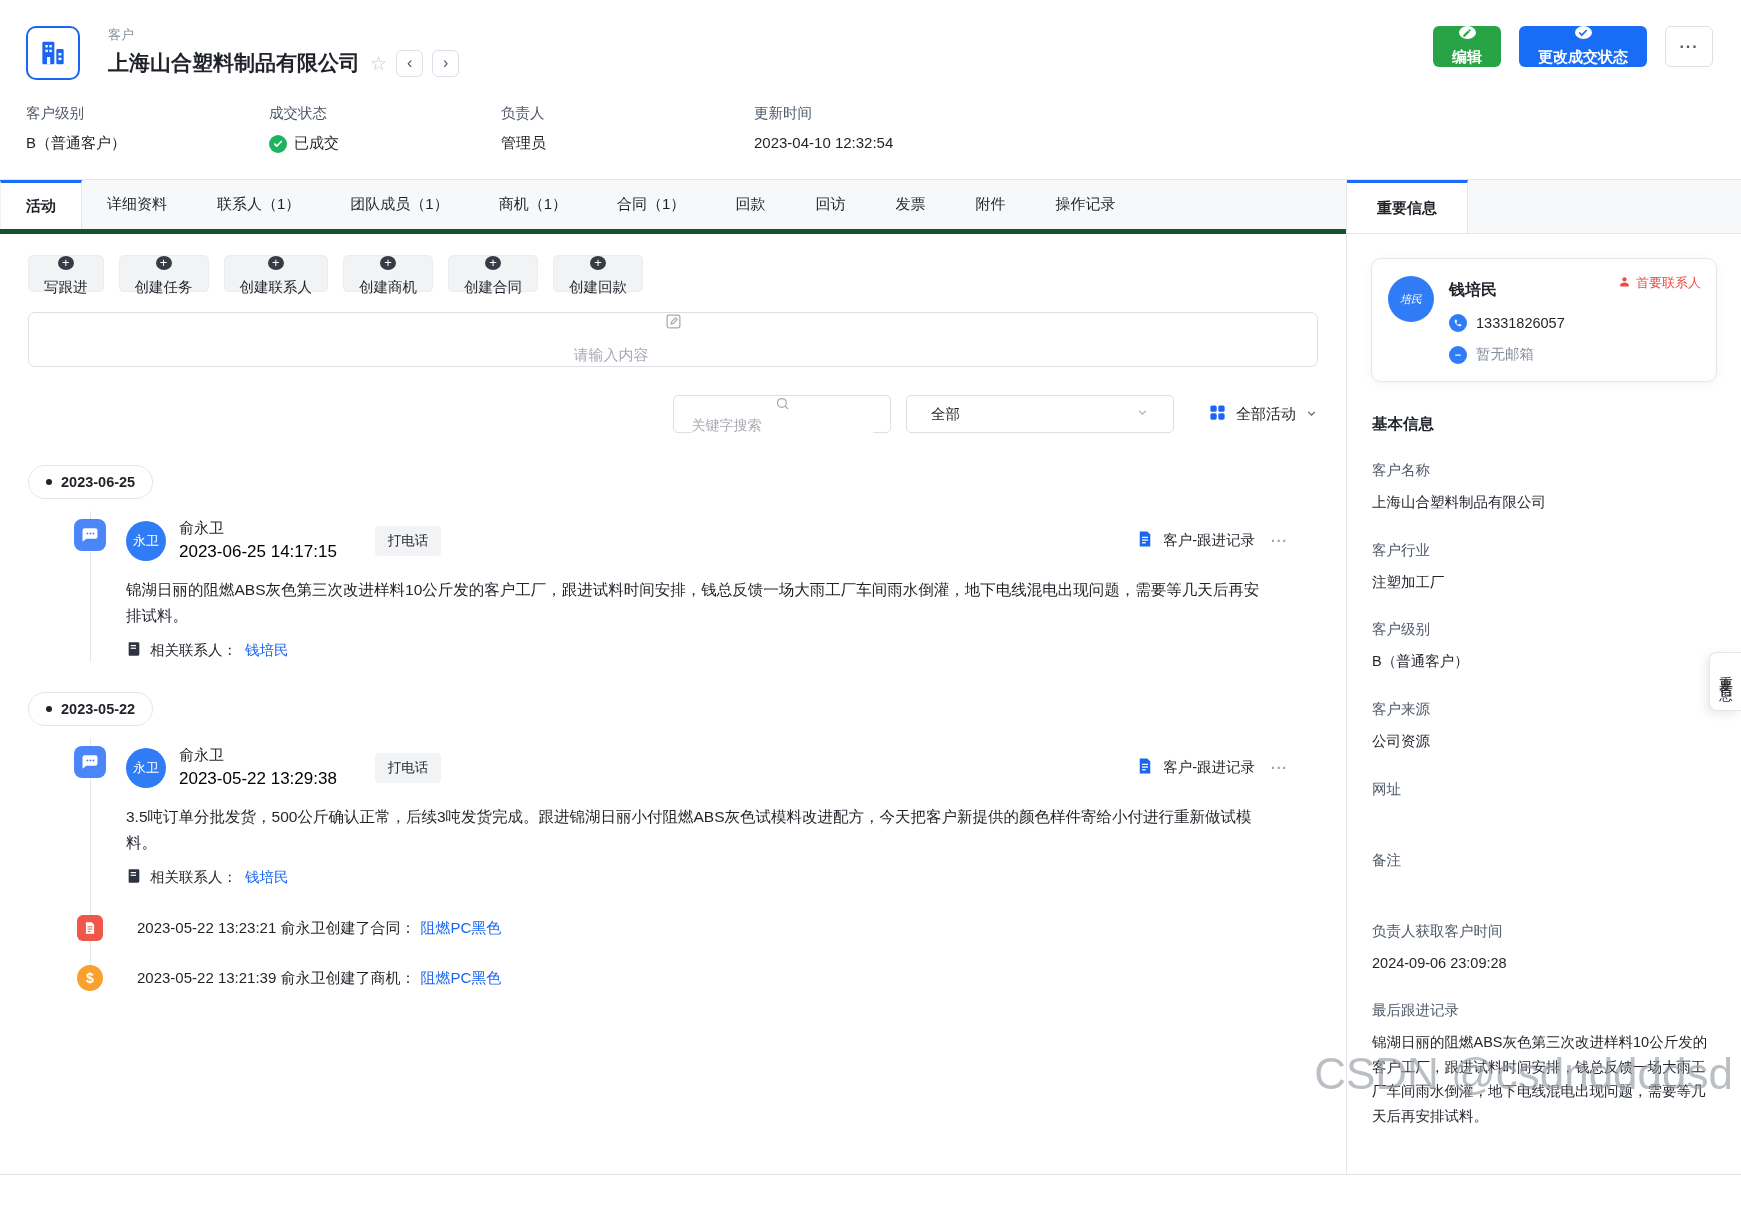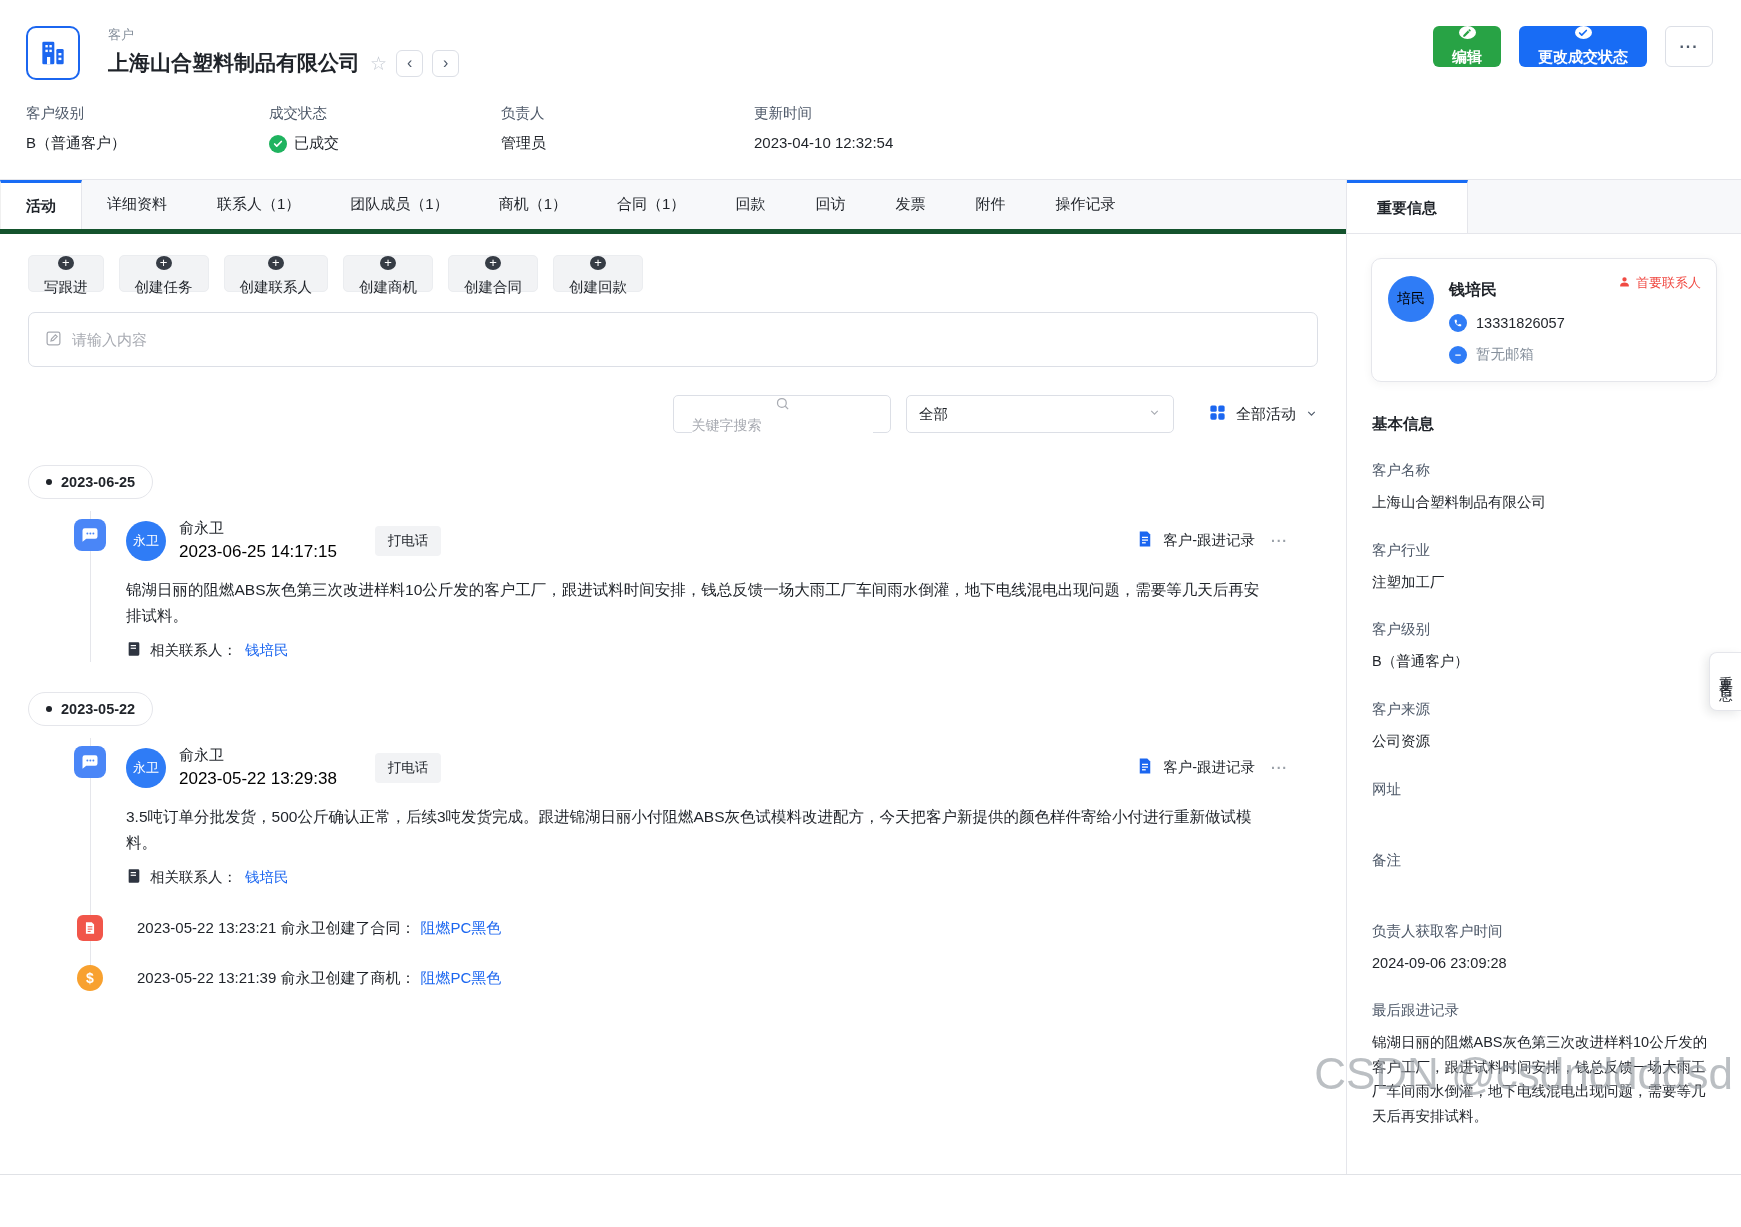--- a/index.html
+++ b/index.html
@@ -68,32 +68,32 @@
 
   
   .quick-actions { display: flex; gap: 15px; margin-top: 21px; }
   .action-btn { height: 37px; background: #f2f3f5; border: 1px solid #ebedf0; border-radius: 5px;
                 padding: 0 15px; display: flex; align-items: center; gap: 8px; font-size: 14.5px; color: #1f2329; }
   .plus-icon { width: 16px; height: 16px; border-radius: 50%; background: #363c45; color: #fff;
                display: flex; align-items: center; justify-content: center; font-size: 13px; line-height: 1; padding-bottom: 1px; }
 
   
   .composer { margin-top: 20px; height: 55px; border: 1px solid #dcdfe6; border-radius: 7px;
-              display: flex; align-items: center; padding: 0 16px; gap: 10px; }
+              display: flex; align-items: center; padding: 0 16px; gap: 10px; flex-direction: column; }
   .composer input { border: none; outline: none; flex: 1; font-size: 15px; color: #1f2329; }
   .composer input::placeholder { color: #a8abb2; }
 
   
   .filter-row { margin-top: 28px; display: flex; justify-content: flex-end; align-items: center; }
   .search-box { width: 218px; height: 38px; border: 1px solid #dcdfe6; border-radius: 5px;
                 display: flex; align-items: center; padding: 0 12px; gap: 3px; flex-direction: column; }
   .search-box input { border: none; outline: none; flex: 1; font-size: 14px; min-width: 0; }
   .search-box input::placeholder { color: #a8abb2; }
   .select-box { width: 268px; height: 38px; border: 1px solid #dcdfe6; border-radius: 5px; margin-left: 15px;
-                display: flex; align-items: center; justify-content: space-between; padding: 0 12px;
+                display: flex; align-items: center; justify-content: space-between; padding: 0 24px;
                 font-size: 14.5px; color: #1f2329; cursor: pointer; }
   .activity-filter { display: flex; align-items: center; gap: 9px; margin-left: 34px; font-size: 15px; cursor: pointer; }
 
   
   .timeline { margin-top: 32px; }
   .date-pill { display: inline-flex; align-items: center; gap: 9px; border: 1px solid #e5e6eb;
                border-radius: 18px; padding: 8px 17px; font-weight: bold; font-size: 14.5px; background: #fff; }
   .date-dot { width: 6px; height: 6px; border-radius: 50%; background: #1f2329; }
   .group-body { position: relative; padding: 20px 0 4px 0; }
   .group-body::before { content: ""; position: absolute; left: 62px; top: 12px; bottom: 30px;
@@ -125,22 +125,22 @@
   
   .rp-tabs { height: 54px; background: #f7f8fa; border-bottom: 1px solid #e5e6eb; display: flex; }
   .rp-tab { padding: 0 30px; display: flex; align-items: center; justify-content: center;
             font-weight: bold; font-size: 15px; background: #fff; border-top: 3px solid #186cf5;
             border-right: 1px solid #e5e6eb; cursor: pointer; }
   .contact-card { margin: 24px 24px 0 24px; border: 1px solid #e5e6eb; border-radius: 10px;
                   padding: 17px 16px; position: relative; box-shadow: 0 2px 10px rgba(31,35,41,0.05); }
   .cc-badge { position: absolute; top: 15px; right: 15px; color: #f04a43; font-size: 13px;
               display: flex; align-items: center; gap: 5px; }
   .cc-main { display: flex; }
-  .cc-avatar { width: 46px; height: 46px; border-radius: 50%; background: #2f7cf6; color: #000000;
-               font-size: 14px; display: flex; align-items: center; justify-content: center; flex-shrink: 0; }
+  .cc-avatar { width: 46px; height: 46px; border-radius: 50%; background: #2f7cf6; color: #ffffff;
+               font-size: 11px; display: flex; align-items: center; justify-content: center; flex-shrink: 0; font-style: italic; }
   .cc-info { margin-left: 15px; padding-top: 4px; }
   .cc-name { font-weight: bold; font-size: 16px; }
   .cc-row { display: flex; align-items: center; gap: 9px; margin-top: 13px; font-size: 14.5px; }
   .cc-row.muted span:last-child { color: #86909c; }
   .circle-sm { width: 18px; height: 18px; border-radius: 50%; background: #2f7cf6; flex-shrink: 0;
                display: flex; align-items: center; justify-content: center; }
   .basic-title { font-weight: bold; font-size: 15.5px; margin: 32px 25px 0; }
   .info-field { margin: 26px 25px 0; }
   .info-label { color: #4e5969; font-size: 14.5px; }
   .info-value { margin-top: 10px; font-size: 14.5px; color: #1f2329; line-height: 1.7; min-height: 16px; }

